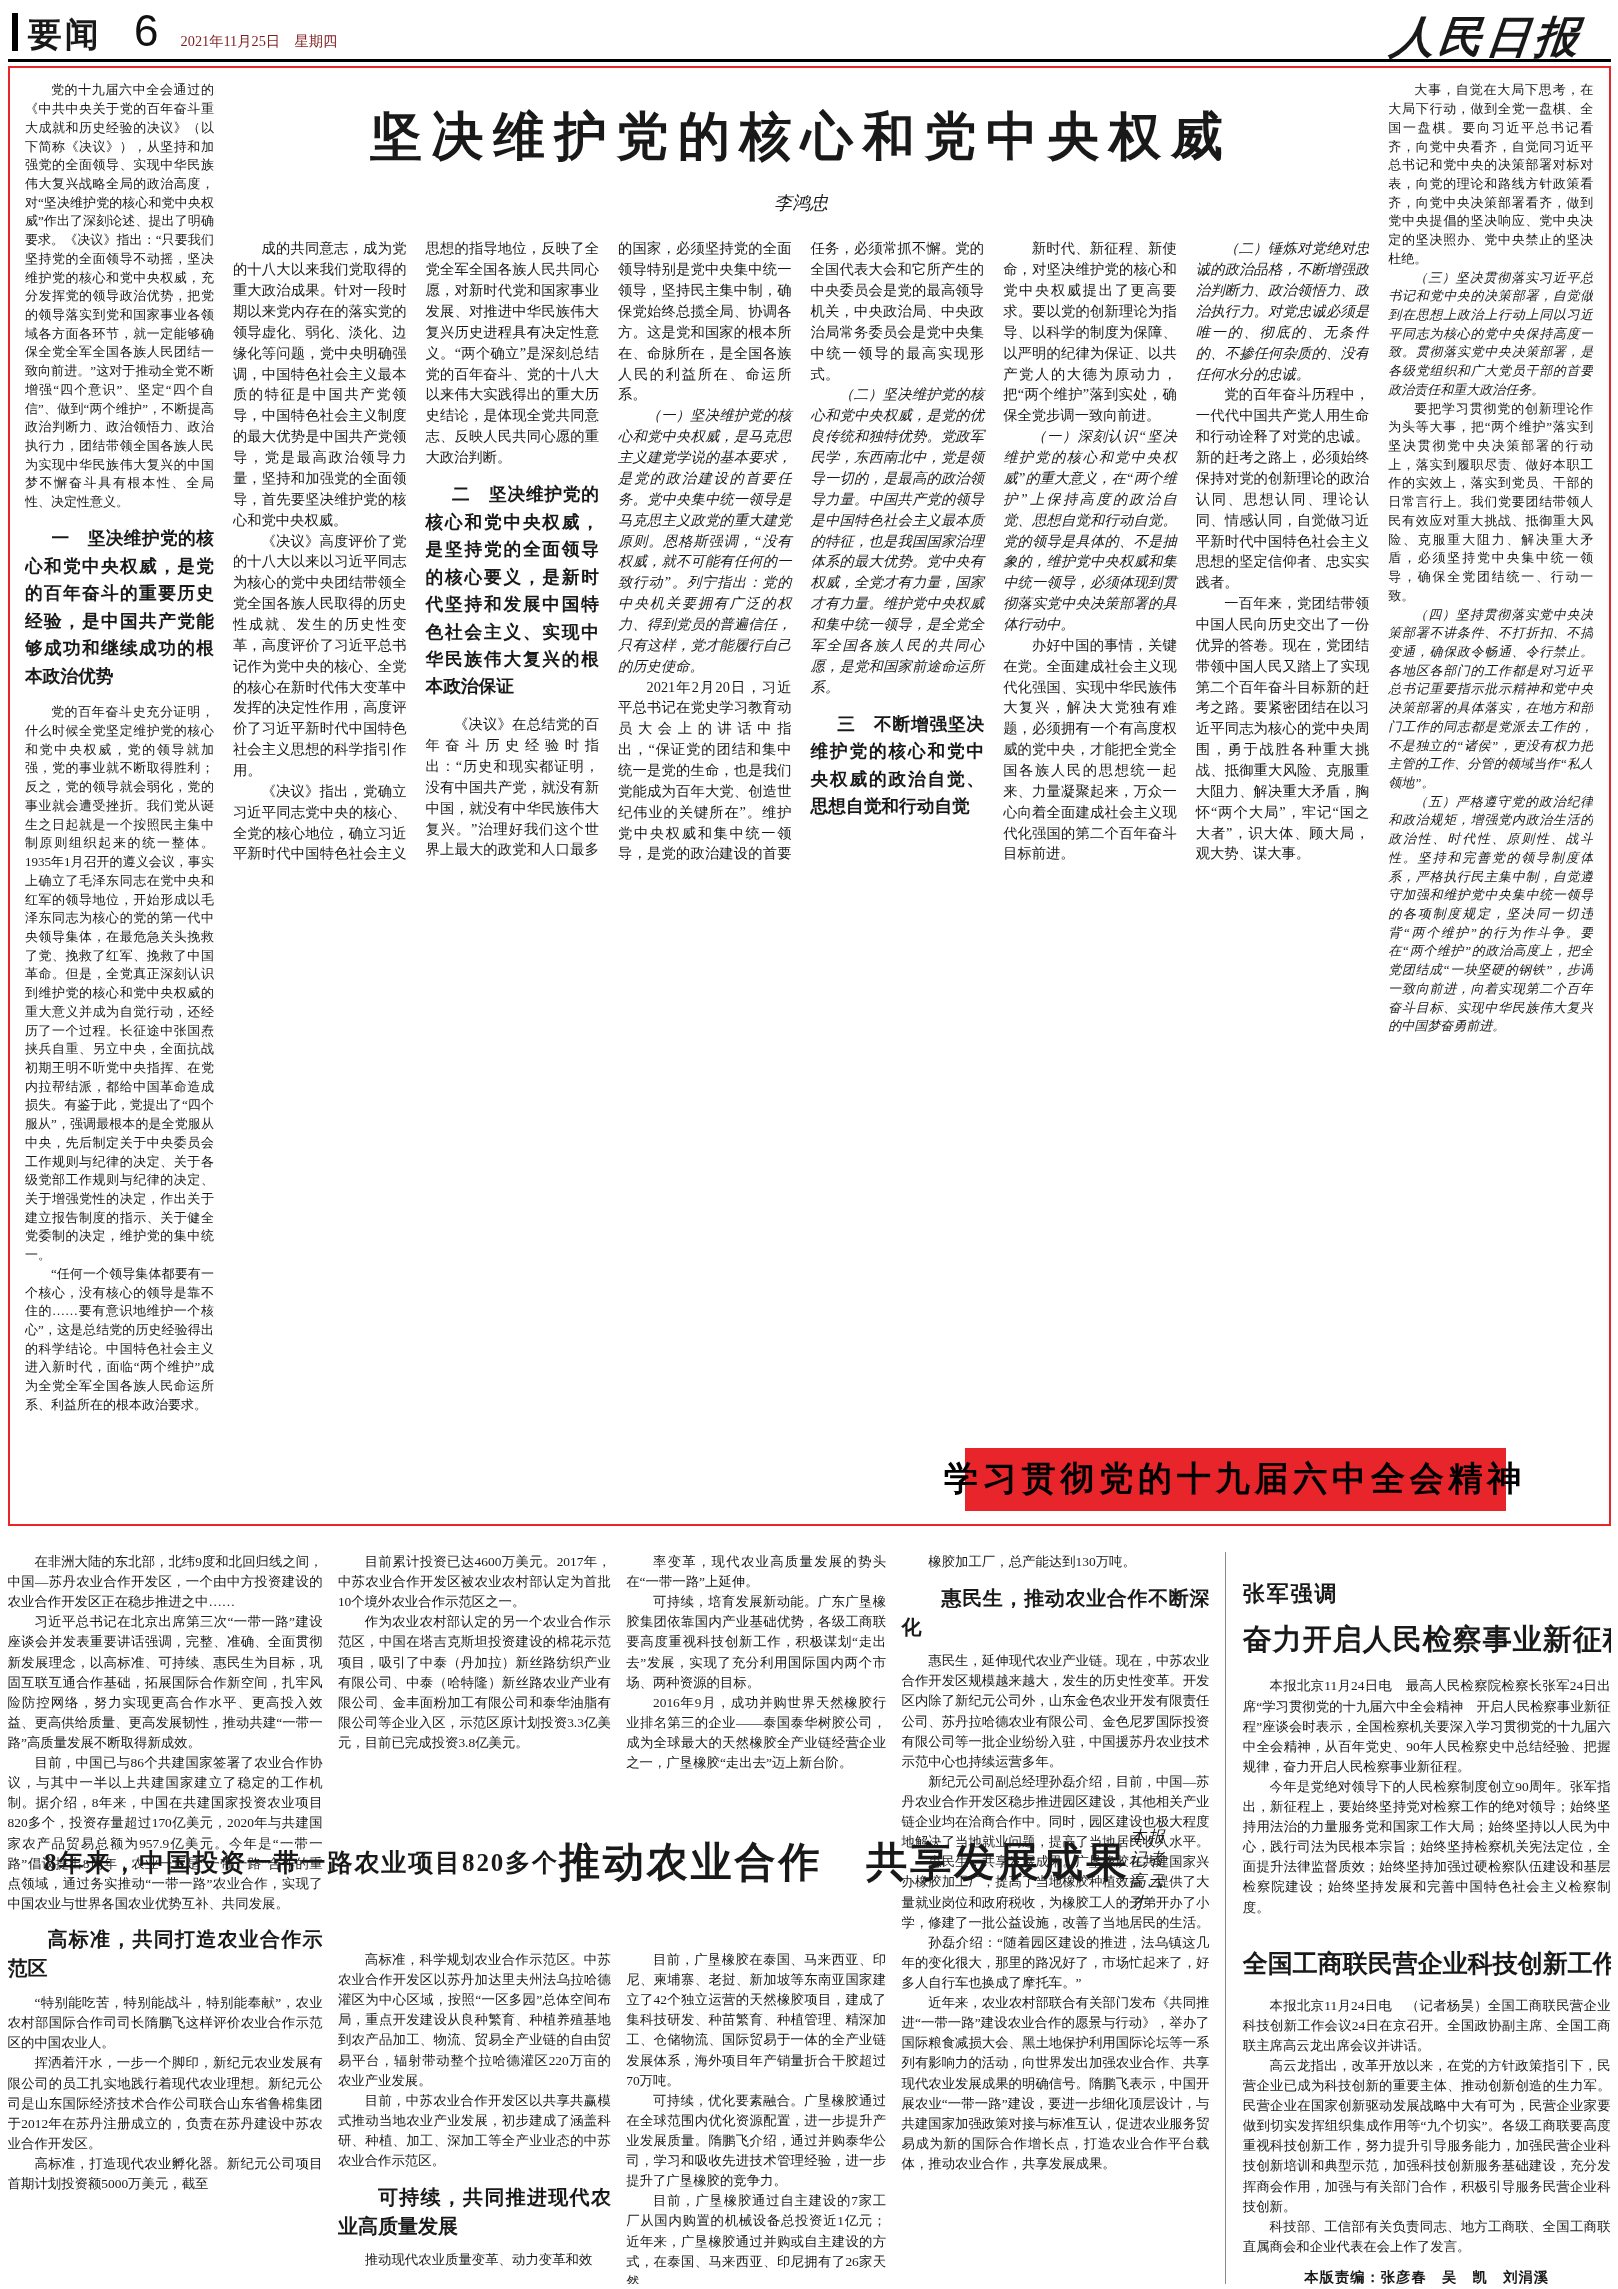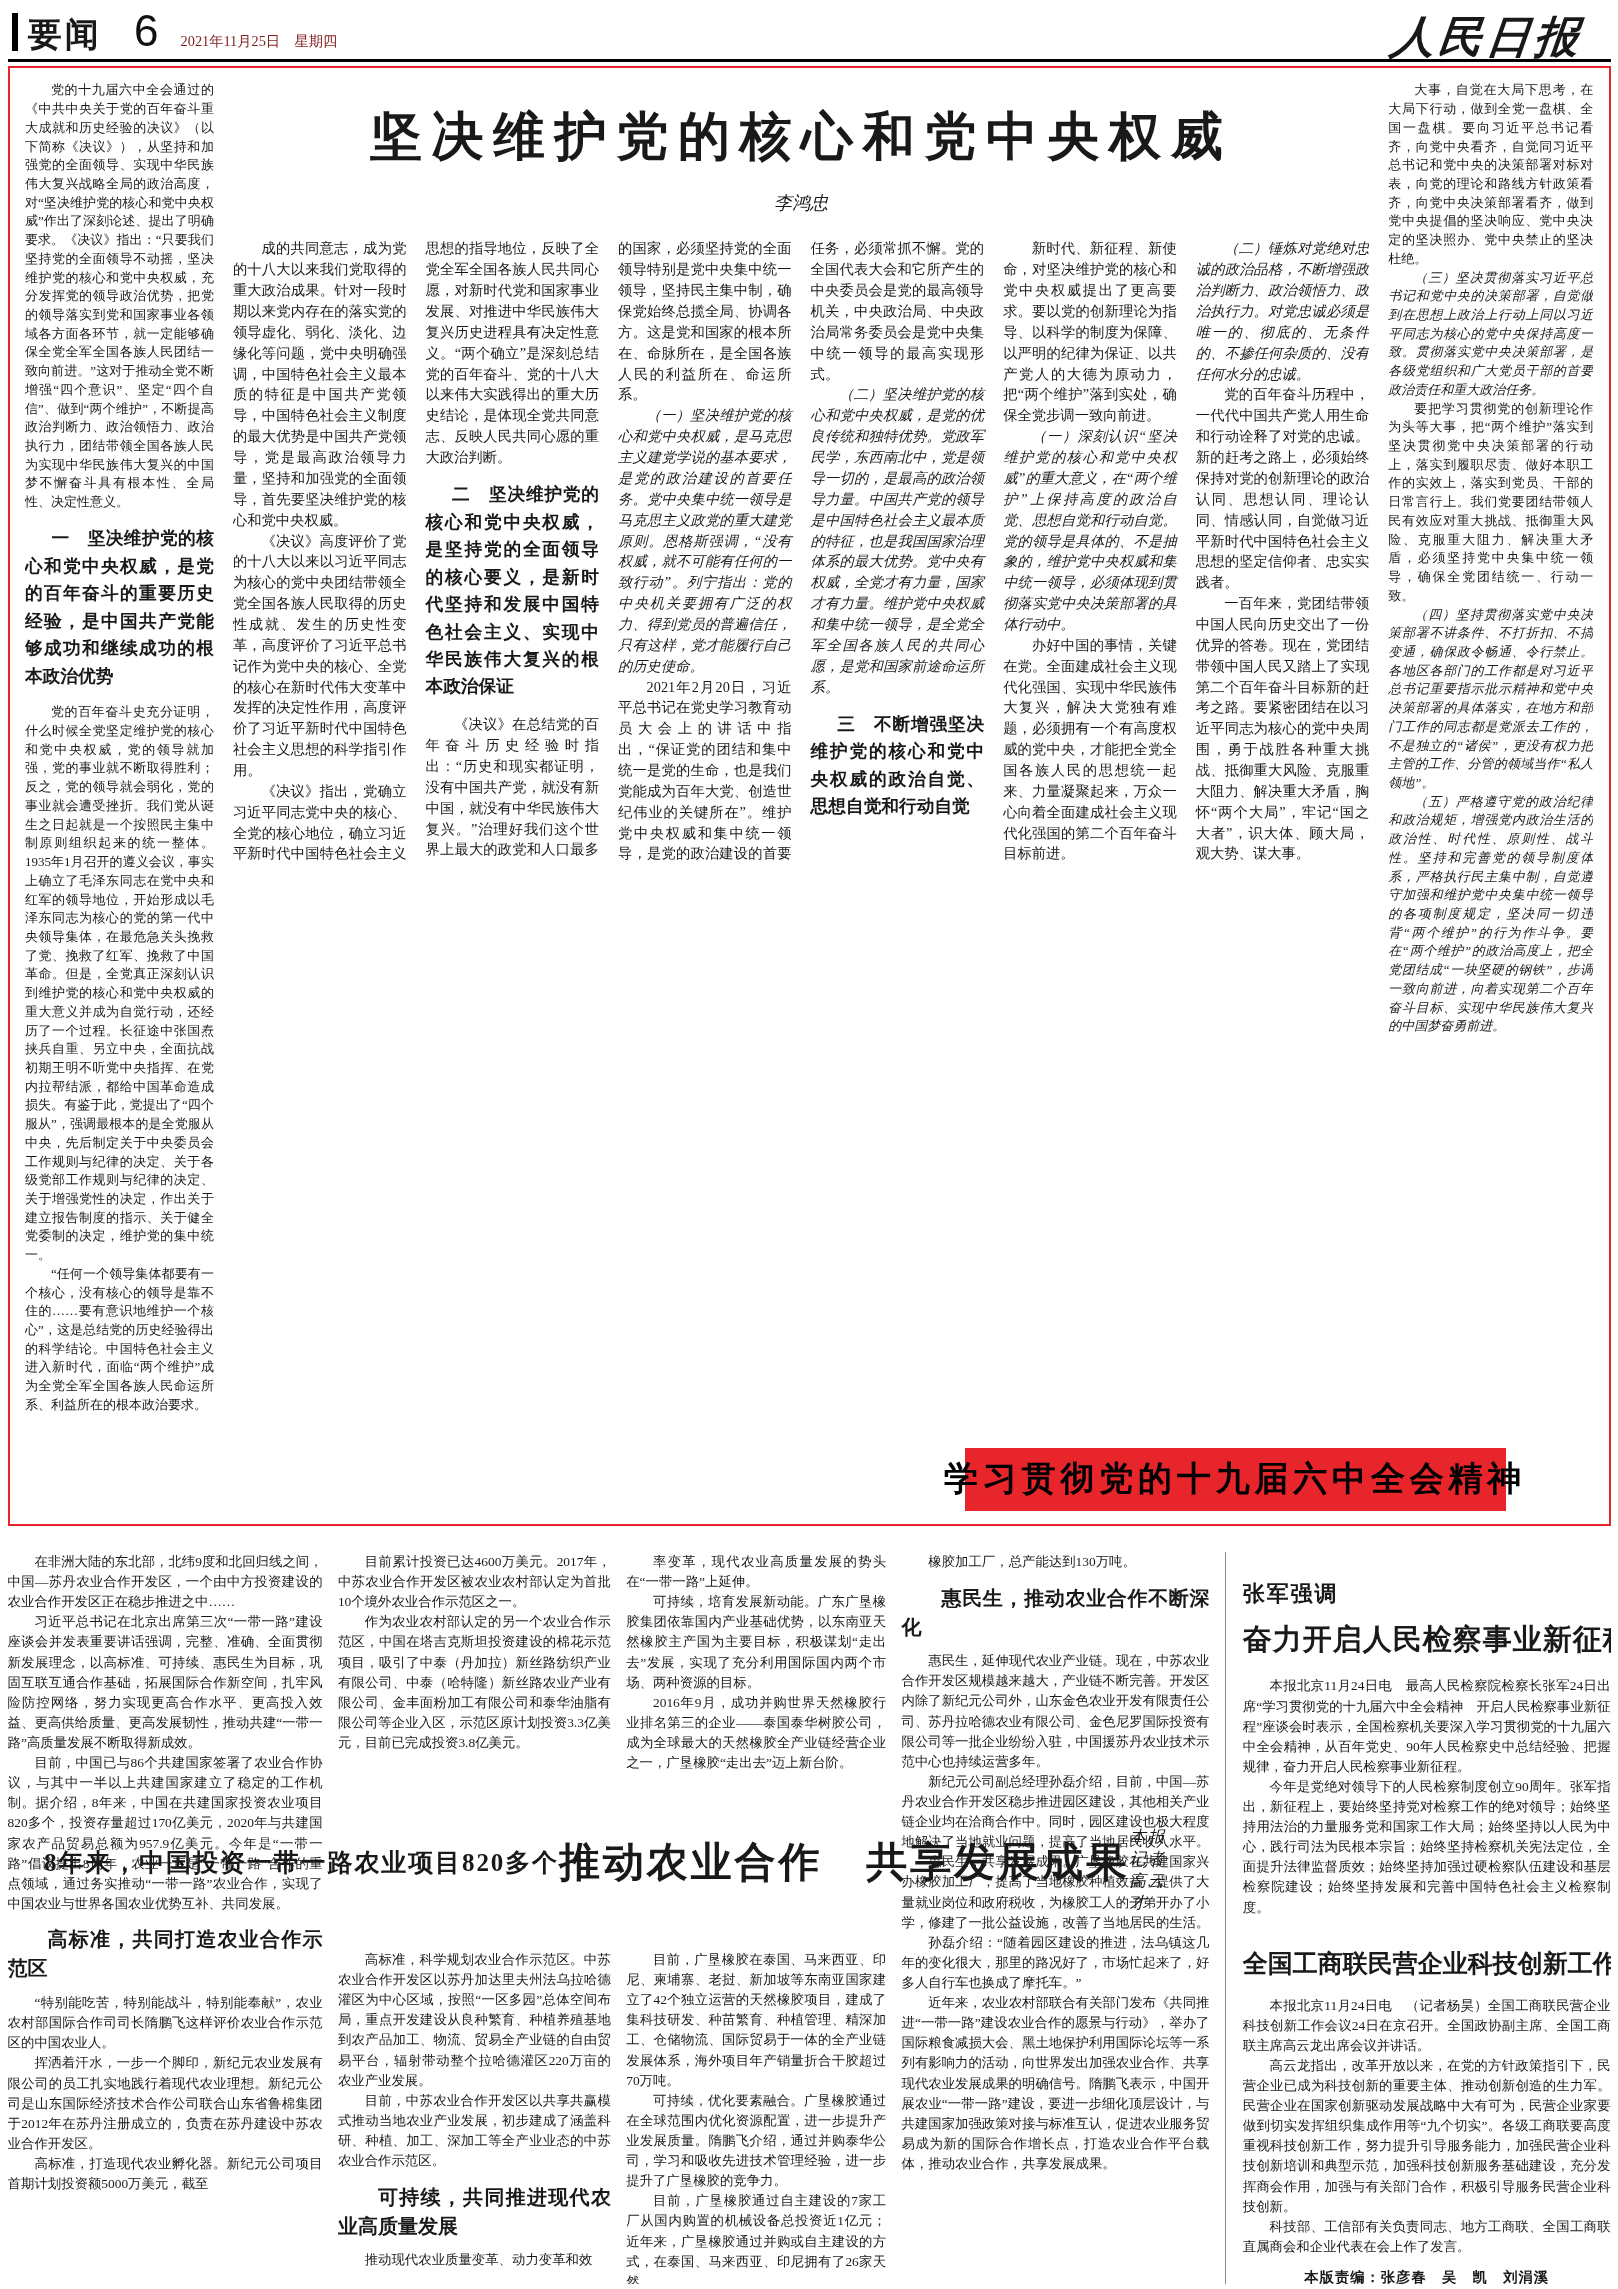--- a/index.html
+++ b/index.html
@@ -157,35 +157,35 @@
         <p class="t-p">高标准，科学规划农业合作示范区。中苏农业合作开发区以苏丹加达里夫州法乌拉哈德灌区为中心区域，按照“一区多园”总体空间布局，重点开发建设从良种繁育、种植养殖基地到农产品加工、物流、贸易全产业链的自由贸易平台，辐射带动整个拉哈德灌区220万亩的农业产业发展。</p>
         <p class="t-p">目前，中苏农业合作开发区以共享共赢模式推动当地农业产业发展，初步建成了涵盖科研、种植、加工、深加工等全产业业态的中苏农业合作示范区。</p>
         <p class="t-h">可持续，共同推进现代农业高质量发展</p>
         <p class="t-p">推动现代农业质量变革、动力变革和效</p>
       </div>
   </div>
 
   <div class="b-col split-col">
     <div class="split-top">
         <p class="t-p">率变革，现代农业高质量发展的势头在“一带一路”上延伸。</p>
-        <p class="t-p">可持续，培育发展新动能。广东广垦橡胶集团依靠国内产业基础优势，以东南亚天然橡胶主产国为主要目标，积极谋划“走出去”发展，实现了充分利用国际国内两个市场、两种资源的目标。</p>
+        <p class="t-p">可持续，培育发展新动能。广东广垦橡胶集团依靠国内产业基础优势，各级工商联要高度重视科技创新工作，积极谋划“走出去”发展，实现了充分利用国际国内两个市场、两种资源的目标。</p>
         <p class="t-p">2016年9月，成功并购世界天然橡胶行业排名第三的企业——泰国泰华树胶公司，成为全球最大的天然橡胶全产业链经营企业之一，广垦橡胶“走出去”迈上新台阶。</p>
       </div>
     <div class="split-spacer"></div>
     <div class="split-bottom">
         <p class="t-p">目前，广垦橡胶在泰国、马来西亚、印尼、柬埔寨、老挝、新加坡等东南亚国家建立了42个独立运营的天然橡胶项目，建成了集科技研发、种苗繁育、种植管理、精深加工、仓储物流、国际贸易于一体的全产业链发展体系，海外项目年产销量折合干胶超过70万吨。</p>
         <p class="t-p">可持续，优化要素融合。广垦橡胶通过在全球范围内优化资源配置，进一步提升产业发展质量。隋鹏飞介绍，通过并购泰华公司，学习和吸收先进技术管理经验，进一步提升了广垦橡胶的竞争力。</p>
         <p class="t-p">目前，广垦橡胶通过自主建设的7家工厂从国内购置的机械设备总投资近1亿元；近年来，广垦橡胶通过并购或自主建设的方式，在泰国、马来西亚、印尼拥有了26家天然</p>
       </div>
   </div>
 
   <div class="b-col">
       <p class="t-p">橡胶加工厂，总产能达到130万吨。</p>
       <p class="t-h">惠民生，推动农业合作不断深化</p>
-      <p class="t-p">惠民生，延伸现代农业产业链。现在，中苏农业合作开发区规模越来越大，产业链不断完善。开发区内除了新纪元公司外，山东金色农业开发有限责任公司、苏丹拉哈德农业有限公司、金色尼罗国际投资有限公司等一批企业纷纷入驻，中国援苏丹农业技术示范中心也持续运营多年。</p>
+      <p class="t-p">惠民生，延伸现代农业产业链。现在，中苏农业合作开发区规模越来越大，发生的历史性变革。开发区内除了新纪元公司外，山东金色农业开发有限责任公司、苏丹拉哈德农业有限公司、金色尼罗国际投资有限公司等一批企业纷纷入驻，中国援苏丹农业技术示范中心也持续运营多年。</p>
       <p class="t-p">新纪元公司副总经理孙磊介绍，目前，中国—苏丹农业合作开发区稳步推进园区建设，其他相关产业链企业均在洽商合作中。同时，园区建设也极大程度地解决了当地就业问题，提高了当地居民收入水平。</p>
       <p class="t-p">惠民生，共享发展成果。广垦橡胶在共建国家兴办橡胶加工厂，提高了当地橡胶种植效益，提供了大量就业岗位和政府税收，为橡胶工人的子弟开办了小学，修建了一批公益设施，改善了当地居民的生活。</p>
       <p class="t-p">孙磊介绍：“随着园区建设的推进，法乌镇这几年的变化很大，那里的路况好了，市场忙起来了，好多人自行车也换成了摩托车。”</p>
       <p class="t-p">近年来，农业农村部联合有关部门发布《共同推进“一带一路”建设农业合作的愿景与行动》，举办了国际粮食减损大会、黑土地保护利用国际论坛等一系列有影响力的活动，向世界发出加强农业合作、共享现代农业发展成果的明确信号。隋鹏飞表示，中国开展农业“一带一路”建设，要进一步细化顶层设计，与共建国家加强政策对接与标准互认，促进农业服务贸易成为新的国际合作增长点，打造农业合作平台载体，推动农业合作，共享发展成果。</p>
     </div>
 
   <div class="b-col right-col">
     <div class="proc-kicker">张军强调</div>
     <div class="proc-title">奋力开启人民检察事业新征程</div>
     <div>

